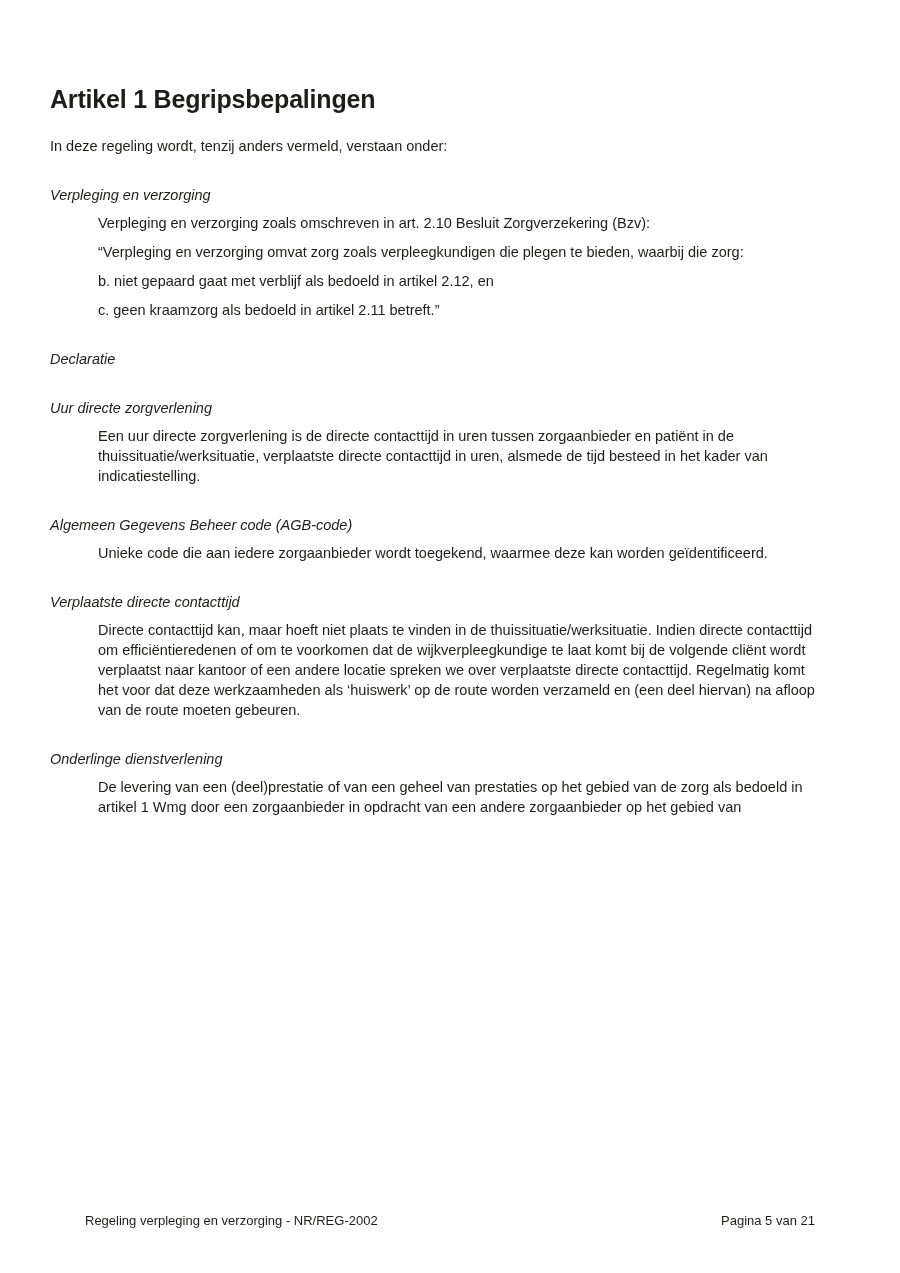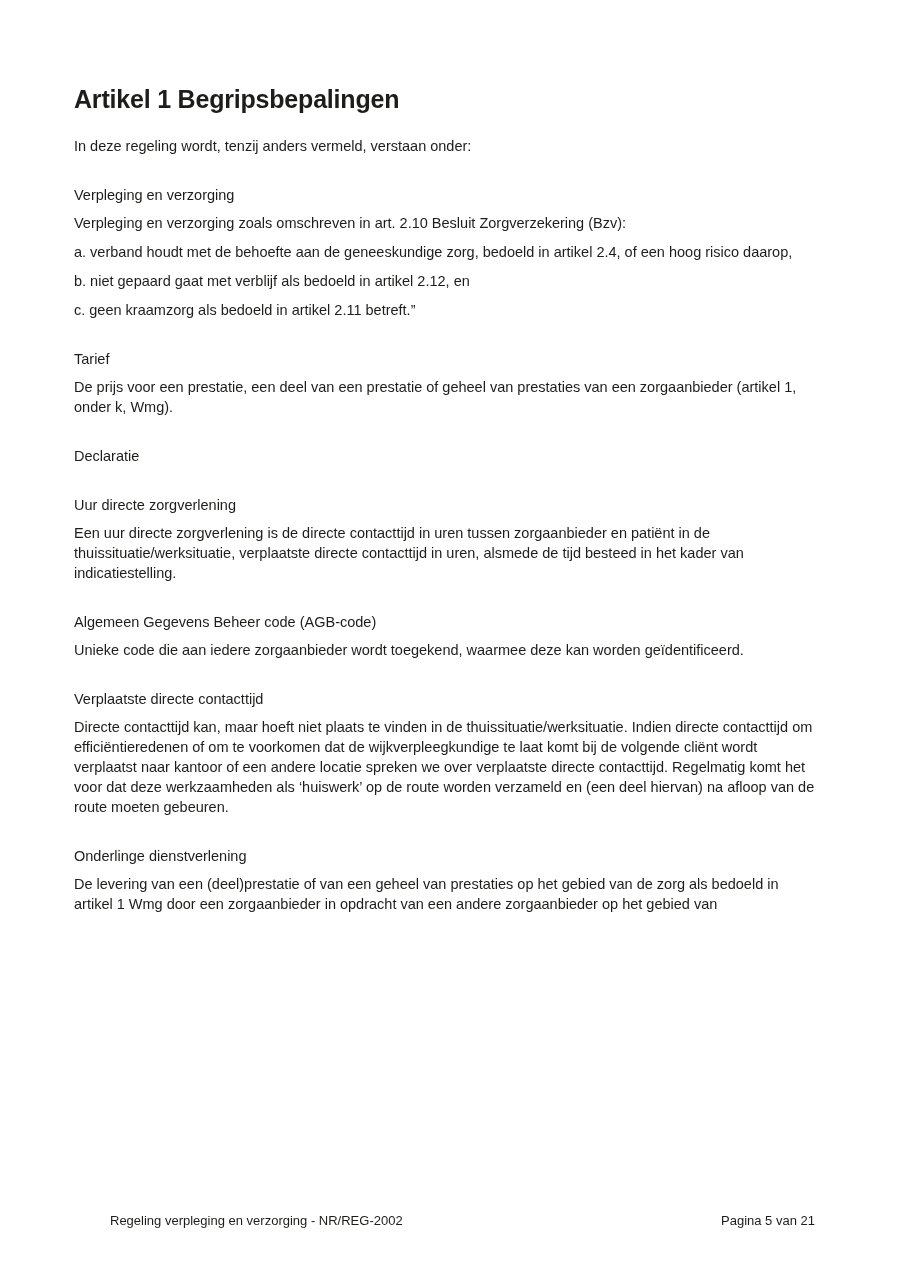--- a/index.html
+++ b/index.html
@@ -16,21 +16,21 @@
     color: #1d1d1b;
     overflow: hidden;
   }
 
   .page {
     position: absolute;
     top: 0; left: 0;
     width: 900px;
     height: 1273px;
     background: #ffffff;
-    padding: 85px 85px 0 74px;
+    padding: 85px 85px 0 50px;
   }
 
   h1.doc-title {
     font-size: 25px;
     font-weight: bold;
     letter-spacing: -0.2px;
     color: #1d1d1b;
     margin: 0 0 22px 0;
     line-height: 1.15;
   }
@@ -38,76 +38,71 @@
   .intro {
     font-size: 14.5px;
     line-height: 20px;
   }
 
   .definition {
     margin-top: 29px;
   }
 
   .definition .term {
+    font-style: italic;
     font-size: 14.5px;
     line-height: 20px;
     margin-bottom: 8px;
   }
 
   .definition p.body-par {
     font-size: 14.5px;
     line-height: 20px;
     margin-bottom: 9px;
+    margin-left: 48px;
   }
 
   .definition p.body-par:last-child {
     margin-bottom: 0;
   }
 
   .footer {
     position: absolute;
     left: 85px;
     right: 85px;
     top: 1212px;
     display: flex;
     justify-content: space-between;
     align-items: baseline;
     font-size: 13px;
     line-height: 18px;
     color: #1d1d1b;
-    margin-left: 25px;
   }
 </style>
 </head>
 <body style="color: rgb(29, 29, 27);">
 
 <div class="page">
 
   <h1 class="doc-title">Artikel 1 Begripsbepalingen</h1>
 
   <p class="intro">In deze regeling wordt, tenzij anders vermeld, verstaan onder:</p>
 
   <div>
   <section class="definition">
     <div class="term">Verpleging en verzorging</div>
     <div>
           <p class="body-par">Verpleging en verzorging zoals omschreven in art. 2.10 Besluit Zorgverzekering (Bzv):</p>
-          <p class="body-par">a. verband houdt met de behoefte aan de geneeskundige zorg, bedoeld in artikel 2.4, of een hoog risico daarop,</p>
+          <p class="body-par">“Verpleging en verzorging omvat zorg zoals verpleegkundigen die plegen te bieden, waarbij die zorg:</p>
           <p class="body-par">b. niet gepaard gaat met verblijf als bedoeld in artikel 2.12, en</p>
           <p class="body-par">c. geen kraamzorg als bedoeld in artikel 2.11 betreft.”</p>
         </div>
   </section>
 
 
-  <section class="definition">
-    <div class="term">Tarief</div>
-    <div>
-          <p class="body-par">De prijs voor een prestatie, een deel van een prestatie of geheel van prestaties van een zorgaanbieder (artikel 1, onder k, Wmg).</p>
-        </div>
-  </section>
 
   <section class="definition">
     <div class="term">Declaratie</div>
   </section>
 
   <section class="definition">
     <div class="term">Uur directe zorgverlening</div>
     <div>
           <p class="body-par">Een uur directe zorgverlening is de directe contacttijd in uren tussen zorgaanbieder en patiënt in de thuissituatie/werksituatie, verplaatste directe contacttijd in uren, alsmede de tijd besteed in het kader van indicatiestelling.</p>
         </div>

